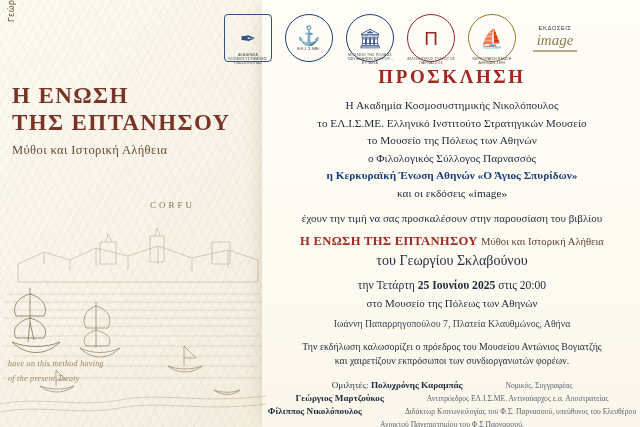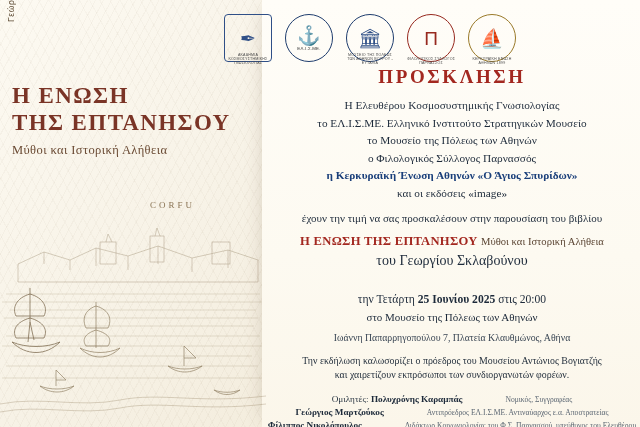--- a/index.html
+++ b/index.html
@@ -244,21 +244,21 @@
     font-size: 10.6px;
     letter-spacing: 0;
   }
   .author-line {
     margin-top: 4px;
     font-family: "Liberation Serif", serif;
     font-size: 14px;
     color: #1d2a3a;
   }
   .when {
-    margin-top: 24px;
+    margin-top: 10px;
     font-family: "Liberation Serif", serif;
     font-size: 11.6px;
     color: #1d2a3a;
   }
   .when b { font-weight: bold; }
   .venue {
     margin-top: 5px;
     font-family: "Liberation Serif", serif;
     font-size: 11px;
     color: #1d2a3a;
@@ -374,20 +374,24 @@
         <path d="M56 196 L56 180 L66 190 L56 190"></path>
         <path d="M214 200 C222 206 232 206 240 200 C232 203 222 203 214 200 Z"></path>
       </g>
 
       <g stroke="#8b7757" stroke-width="0.55" fill="none" opacity="0.6">
         <path d="M0 214 C40 206 80 218 120 210 C160 202 200 214 266 206"></path>
         <path d="M0 222 C40 214 80 226 120 218 C160 210 200 222 266 214"></path>
       </g>
     </svg>
 
+    <div class="handwriting">
+      <div>have on this method having</div>
+      <div>of the present Treaty</div>
+    </div>
   </div>
 
   <div class="logos">
     <div class="logo square-logo">
       <span class="ring"></span>
       <span class="glyph">✒</span>
       <span class="cap">ΑΚΑΔΗΜΙΑ ΚΟΣΜΟΣΥΣΤΗΜΙΚΗΣ ΓΝΩΣΙΟΛΟΓΙΑΣ</span>
     </div>
     <div class="logo">
       <span class="ring navy"></span>
@@ -402,26 +406,31 @@
     <div class="logo">
       <span class="ring red"></span>
       <span class="glyph red">Π</span>
       <span class="cap">ΦΙΛΟΛΟΓΙΚΟΣ ΣΥΛΛΟΓΟΣ ΠΑΡΝΑΣΣΟΣ</span>
     </div>
     <div class="logo">
       <span class="ring gold"></span>
       <span class="glyph gold">⛵</span>
       <span class="cap">ΚΕΡΚΥΡΑΪΚΗ ΕΝΩΣΗ ΑΘΗΝΩΝ 1899</span>
     </div>
+    <div class="logo-image">
+      <span class="ek">ΕΚΔΟΣΕΙΣ</span>
+      <span class="word">image</span>
+      <span class="bar"></span>
+    </div>
   </div>
 
   <div class="content">
     <div class="invite-title">ΠΡΟΣΚΛΗΣΗ</div>
 
-    <div class="org-line">Η Ελευθέρου Κοσμοσυστημικής Γνωσιολογίας</div>
+    <div class="org-line">Η Ακαδημία Κοσμοσυστημικής Νικολόπουλος</div>
     <div class="org-line">το ΕΛ.Ι.Σ.ΜΕ. Ελληνικό Ινστιτούτο Στρατηγικών Μουσείο</div>
     <div class="org-line">το Μουσείο της Πόλεως των Αθηνών</div>
     <div class="org-line">ο Φιλολογικός Σύλλογος Παρνασσός</div>
     <div class="org-line blue">η Κερκυραϊκή Ένωση Αθηνών «Ο Άγιος Σπυρίδων»</div>
     <div class="org-line">και οι εκδόσεις «image»</div>
 
     <div class="spacer-sm"></div>
 
     <div class="lead">έχουν την τιμή να σας προσκαλέσουν στην παρουσίαση του βιβλίου</div>
 

